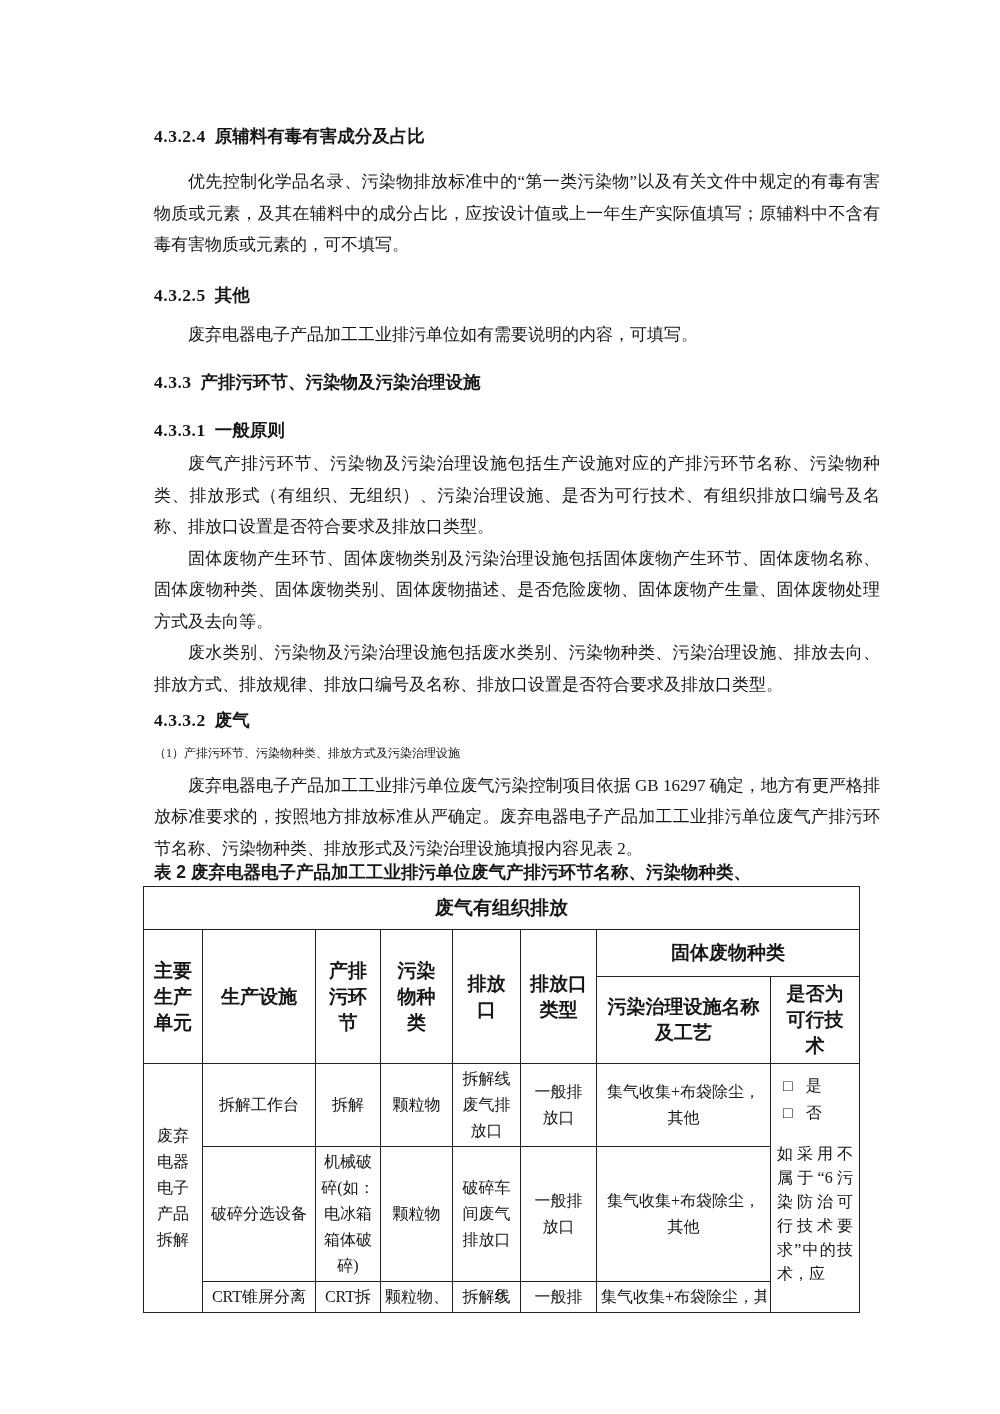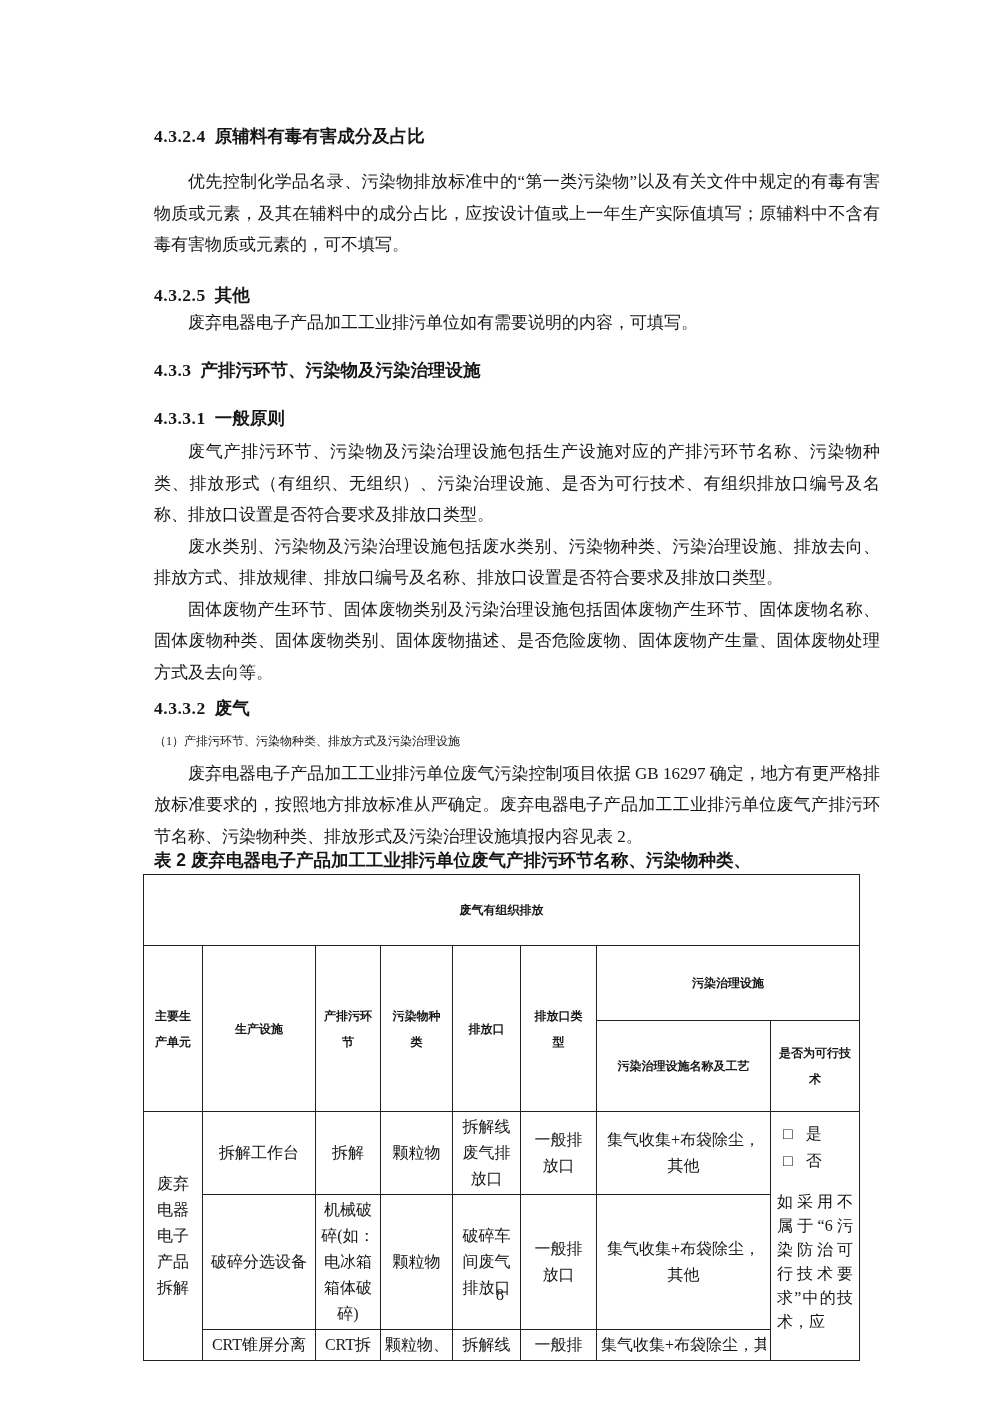--- a/index.html
+++ b/index.html
@@ -9,37 +9,37 @@
     font-family:"Liberation Serif", serif;
     overflow:hidden;
   }
   .content { position:absolute; left:154px; top:124px; width:726px; }
 
   .hd { font-family:"Liberation Sans", sans-serif; font-weight:700;
         font-size:17.5px; line-height:24px; margin:0; }
   .hd .hnum { font-family:"Liberation Serif", serif; font-weight:700;
               margin-right:9px; letter-spacing:0.5px; }
   #h4324 { margin-bottom:18px; }
-  #h4325 { margin-top:22px; }
+  #h4325 { margin-top:22px; margin-bottom:12px; }
   #h433  { margin-top:20px; }
   #h4331 { margin-top:24px; margin-bottom:6px; }
   #h4332 { margin-top:8px;  margin-bottom:6px; }
 
   .para { font-size:17px; line-height:31.5px; text-align:justify; margin:0; }
   .indent { text-indent:34px; }
   .item { font-size:12px; line-height:31.5px; margin:0; }
 
   .caption { margin-top:-6px; font-family:"Liberation Sans", sans-serif;
              font-weight:700; font-size:17.5px; line-height:28px; text-align:left; }
 
   table.t2 { border-collapse:collapse; table-layout:fixed; width:716px;
              margin-left:-11px; }
   .t2 th, .t2 td { border:1px solid #222; overflow:hidden; }
-  .t2 th { font-weight:700; font-size:12px; line-height:26px;
-           padding:18px 8px; text-align:center; vertical-align:middle; }
+  .t2 th { font-weight:700; font-size:19px; line-height:26px;
+           padding:4px 8px; text-align:center; vertical-align:middle; }
   .t2 td { font-size:16px; line-height:26px; padding:2px 4px;
            text-align:center; vertical-align:middle; }
   tr.banner th { height:34px; line-height:24px; }
   tr.hrow1 th { height:38px; }
   tr.hrow2 th { height:54px; }
   tr.r1 { height:80px; }
   tr.r2 { height:132px; }
   tr.r3 { height:30px; }
   tr.r3 td .clip { height:26px; line-height:26px; overflow:hidden; white-space:nowrap; }
   td.unit { padding:2px 6px; }
@@ -61,22 +61,22 @@
     <h2 class="hd" id="h4324"><span class="hnum">4.3.2.4</span><span>原辅料有毒有害成分及占比</span></h2>
     <p class="para indent">优先控制化学品名录、污染物排放标准中的“第一类污染物”以及有关文件中规定的有毒有害物质或元素，及其在辅料中的成分占比，应按设计值或上一年生产实际值填写；原辅料中不含有毒有害物质或元素的，可不填写。</p>
 
     <h2 class="hd" id="h4325"><span class="hnum">4.3.2.5</span><span>其他</span></h2>
     <p class="para indent">废弃电器电子产品加工工业排污单位如有需要说明的内容，可填写。</p>
 
     <h2 class="hd" id="h433"><span class="hnum">4.3.3</span><span>产排污环节、污染物及污染治理设施</span></h2>
 
     <h2 class="hd" id="h4331"><span class="hnum">4.3.3.1</span><span>一般原则</span></h2>
     <p class="para indent">废气产排污环节、污染物及污染治理设施包括生产设施对应的产排污环节名称、污染物种类、排放形式（有组织、无组织）、污染治理设施、是否为可行技术、有组织排放口编号及名称、排放口设置是否符合要求及排放口类型。</p>
+    <p class="para indent">固体废物产生环节、固体废物类别及污染治理设施包括固体废物产生环节、固体废物名称、固体废物种类、固体废物类别、固体废物描述、是否危险废物、固体废物产生量、固体废物处理方式及去向等。</p>
     <p class="para indent">废水类别、污染物及污染治理设施包括废水类别、污染物种类、污染治理设施、排放去向、排放方式、排放规律、排放口编号及名称、排放口设置是否符合要求及排放口类型。</p>
-    <p class="para indent">固体废物产生环节、固体废物类别及污染治理设施包括固体废物产生环节、固体废物名称、固体废物种类、固体废物类别、固体废物描述、是否危险废物、固体废物产生量、固体废物处理方式及去向等。</p>
 
     <h2 class="hd" id="h4332"><span class="hnum">4.3.3.2</span><span>废气</span></h2>
     <p class="item">（1）产排污环节、污染物种类、排放方式及污染治理设施</p>
     <p class="para indent">废弃电器电子产品加工工业排污单位废气污染控制项目依据 GB 16297 确定，地方有更严格排放标准要求的，按照地方排放标准从严确定。废弃电器电子产品加工工业排污单位废气产排污环节名称、污染物种类、排放形式及污染治理设施填报内容见表 2。</p>
 
     <div class="caption">
       <div>表 2 废弃电器电子产品加工工业排污单位废气产排污环节名称、污染物种类、</div>
     </div>
 
     <table class="t2">
@@ -94,21 +94,21 @@
           <tr class="banner">
         <th colspan="8">废气有组织排放</th>
       </tr>
       <tr class="hrow1">
         <th rowspan="2">主要生产单元</th>
         <th rowspan="2">生产设施</th>
         <th rowspan="2">产排污环节</th>
         <th rowspan="2">污染物种类</th>
         <th rowspan="2">排放口</th>
         <th rowspan="2">排放口类型</th>
-        <th colspan="2">污染治理设施</th>
+        <th colspan="2">固体废物种类</th>
       </tr>
       <tr class="hrow2">
         <th>污染治理设施名称及工艺</th>
         <th>是否为可行技术</th>
       </tr>
       <tr class="r1">
         <td class="unit" rowspan="3">废弃电器电子产品拆解</td>
         <td>拆解工作台</td>
         <td>拆解</td>
         <td>颗粒物</td>

